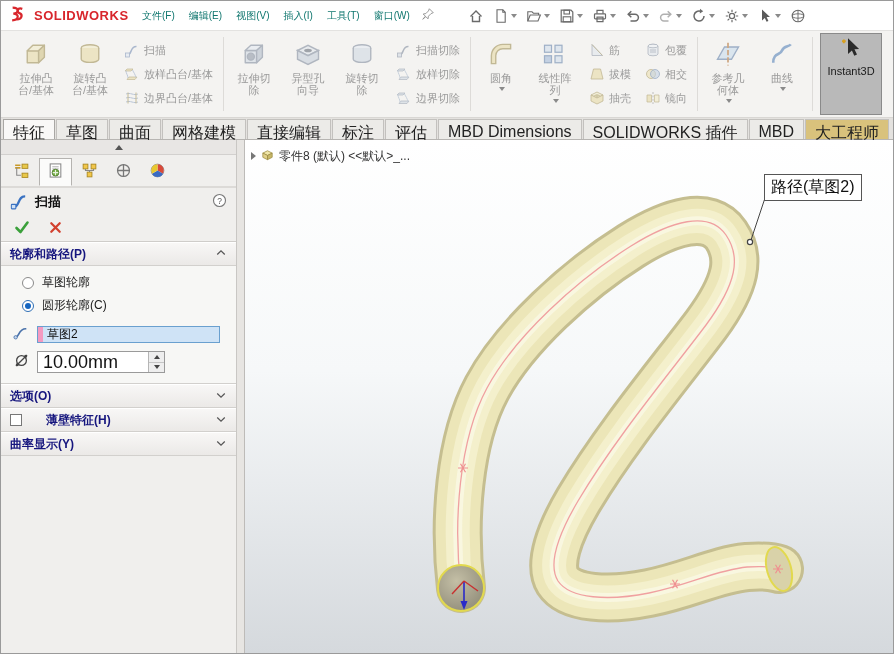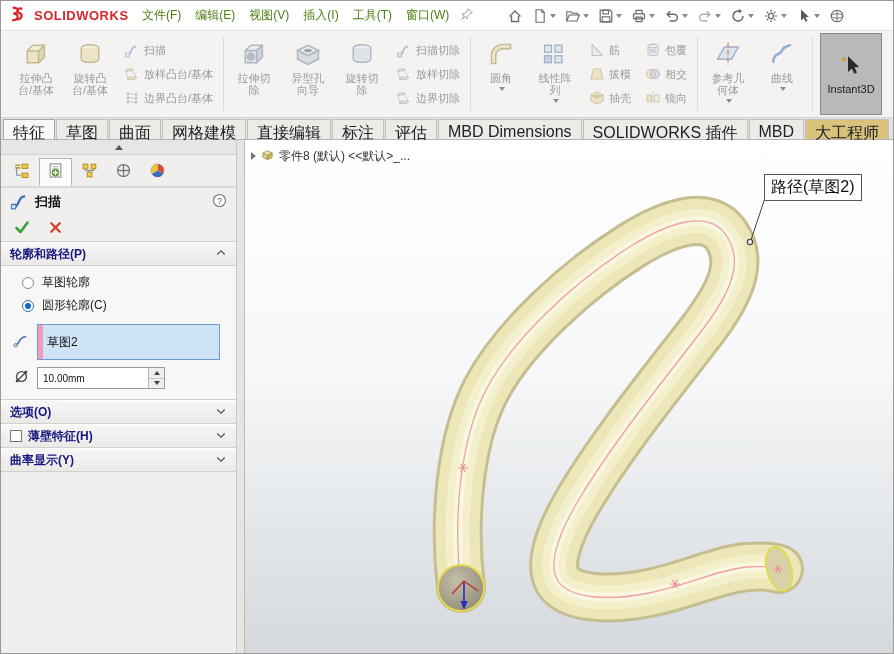--- a/index.html
+++ b/index.html
@@ -4,40 +4,40 @@
 <style>
 *{box-sizing:border-box;margin:0;padding:0;user-select:none}
 html,body{width:894px;height:654px;overflow:hidden}
 body{font-family:"Liberation Sans","DejaVu Sans",sans-serif;font-size:12px;color:#222;background:#fff}
 #app{position:relative;width:894px;height:654px;display:flex;flex-direction:column;border:1px solid #9a9a9a}
 
 
 .menubar{height:30px;display:flex;align-items:center;background:#fff;border-bottom:1px solid #e3e2e0;padding:0 6px;flex:0 0 auto}
 .logo{display:flex;align-items:center;gap:9px;min-width:128px}
 .brand{color:#d8262c;font-weight:bold;font-size:13px;letter-spacing:.5px}
-.menu-item{padding:4px 7px;font-size:12px;color:#4d7c0f;cursor:default;white-space:nowrap}
+.menu-item{padding:4px 7px;font-size:10px;color:#0f766e;cursor:default;white-space:nowrap}
 .pinwrap{margin:0 4px;display:flex;align-items:center}
 .quicktools{display:flex;align-items:center;gap:3px;margin-left:26px}
 .qt{display:flex;align-items:center;padding:2px 3px;border-radius:2px}
 .ddtri{width:0;height:0;border-left:3px solid transparent;border-right:3px solid transparent;border-top:4px solid #8a8a8a;display:inline-block;margin-left:2px}
 
 
 .ribbon{height:87px;background:#f4f3f1;border-bottom:1px solid #d9d7d4;display:flex;align-items:stretch;padding:2px 2px 2px 8px;flex:0 0 auto}
 .rcol{display:flex;flex-direction:column;align-items:center;padding:2px 4px}
 .rcol svg{opacity:.55}
 .rlarge{width:54px;text-align:center}
 .rlarge .ricon{height:32px;display:flex;align-items:center;justify-content:center;margin-top:3px}
 .rlabel{font-size:11px;line-height:12px;color:#9a9a9a;text-align:center;margin-top:2px}
 .rdd{margin-top:3px}
 .rstack{justify-content:flex-start;align-items:flex-start;padding-top:5px}
 .rsmall{display:flex;align-items:center;gap:4px;height:24px;padding:0 3px;white-space:nowrap}
 .sicon{display:flex;align-items:center}
 .slabel{font-size:11px;color:#9a9a9a}
 .rsep{width:1px;background:#dddbd8;margin:4px 3px;flex:0 0 auto}
-.instant3d{width:62px;background:#b9b9b9;border:1px solid #8a8a8a;justify-content:center;margin-left:4px}
+.instant3d{width:62px;background:#b9b9b9;border:1px solid #8a8a8a;justify-content:flex-start;margin-left:4px}
 .instant3d svg{opacity:1}
 .instant3d .rlabel{color:#1a1a1a}
 
 
 .tabrow{height:22px;background:#e4e2df;border-bottom:1px solid #b7b5b2;display:flex;align-items:stretch;padding-left:2px;flex:0 0 auto}
 .ftab{padding:3px 9px;font-size:16px;background:#ecebe8;border:1px solid #c3c1be;border-bottom:none;margin:1px 1px 0 0;color:#222;white-space:nowrap}
 .ftab.active{background:#f9f8f7;border-color:#a9a7a4}
 .ftab.highlight{background:#d9c27c}
 
 
@@ -50,33 +50,33 @@
 .panel-collapse{height:15px;background:#e8e6e4;border-bottom:1px solid #d2d0ce;display:flex;align-items:center;justify-content:center}
 .tri-up{width:0;height:0;border-left:4px solid transparent;border-right:4px solid transparent;border-bottom:5px solid #555}
 .panel-tabs{height:33px;display:flex;align-items:flex-end;gap:1px;padding:2px 2px 0 4px;border-bottom:2px solid #dcdad7;background:#f0efed}
 .ptab{width:33px;height:28px;display:flex;align-items:center;justify-content:center;border:1px solid transparent}
 .ptab.selected{background:#fbfbfa;border-color:#b5b3b0;border-bottom-color:#fbfbfa}
 .pm-header{height:28px;display:flex;align-items:center;gap:7px;padding:0 9px}
 .pm-title{font-weight:bold;font-size:13px;color:#111}
 .pm-help{margin-left:auto;display:flex;align-items:center}
 .pm-actions{height:26px;display:flex;align-items:center;gap:16px;padding:0 12px;border-bottom:1px solid #cfcdca}
 .iconbtn{display:flex;align-items:center;padding:1px}
-.sec{height:24px;display:flex;align-items:center;gap:6px;padding:0 9px;background:linear-gradient(#f8f7f6,#ebe9e7);border-top:1px solid #ffffff;border-bottom:1px solid #d2d0cd;color:#16167e;font-weight:bold;font-size:12px}
+.sec{height:24px;display:flex;align-items:center;gap:24px;padding:0 9px;background:linear-gradient(#f8f7f6,#ebe9e7);border-top:1px solid #ffffff;border-bottom:1px solid #d2d0cd;color:#16167e;font-weight:bold;font-size:12px}
 .sec .chev{margin-left:auto;display:flex}
 .sec-body{background:#f7f7f5;padding:5px 8px 10px;border-bottom:1px solid #d2d0cd}
 .radio-row{display:flex;align-items:center;gap:8px;padding:3px 0 3px 13px;font-size:12px;color:#1a1a1a}
 .radio{width:12px;height:12px;border-radius:50%;border:1px solid #8a8a8a;background:#fff;position:relative;flex:0 0 auto}
 .radio.sel{border-color:#2f6fb5}
 .radio.sel::after{content:"";position:absolute;inset:2px;border-radius:50%;background:#1565c0}
 .field-row{display:flex;align-items:center;gap:5px;margin:7px 0 0 1px}
 .field-icon{width:22px;height:20px;display:flex;align-items:center;justify-content:center;flex:0 0 auto}
-.sel-field{flex:1;height:36px;background:#cfe3f6;border:1px solid #6aa0cf;display:flex;align-items:center;margin-right:8px;font-size:12px;color:#111;overflow:hidden}
+.sel-field{flex:1;height:17px;background:#cfe3f6;border:1px solid #6aa0cf;display:flex;align-items:center;margin-right:8px;font-size:12px;color:#111;overflow:hidden}
 .pink-strip{width:5px;height:100%;background:#f49ac1;margin-right:4px;flex:0 0 auto}
 .spin-field{width:128px;height:22px;background:#fff;border:1px solid #9a9a9a;display:flex;align-items:stretch}
-.spin-val{flex:1;display:flex;align-items:center;padding:0 5px;font-size:10px;color:#111}
+.spin-val{flex:1;display:flex;align-items:center;padding:0 5px;font-size:18px;color:#111}
 .spinner{width:16px;border-left:1px solid #b5b5b5;display:flex;flex-direction:column}
 .spinner span{flex:1;display:flex;align-items:center;justify-content:center;background:#eee}
 .spinner span:first-child{border-bottom:1px solid #c5c5c5}
 .sp-up{width:0;height:0;border-left:3.5px solid transparent;border-right:3.5px solid transparent;border-bottom:4.5px solid #444}
 .sp-dn{width:0;height:0;border-left:3.5px solid transparent;border-right:3.5px solid transparent;border-top:4.5px solid #444}
 .cbx{width:12px;height:12px;border:1px solid #777;background:#fff;flex:0 0 auto}
 .panel-fill{flex:1;background:#f0efed}
 
 
 .scene{position:absolute;left:0;top:0}

